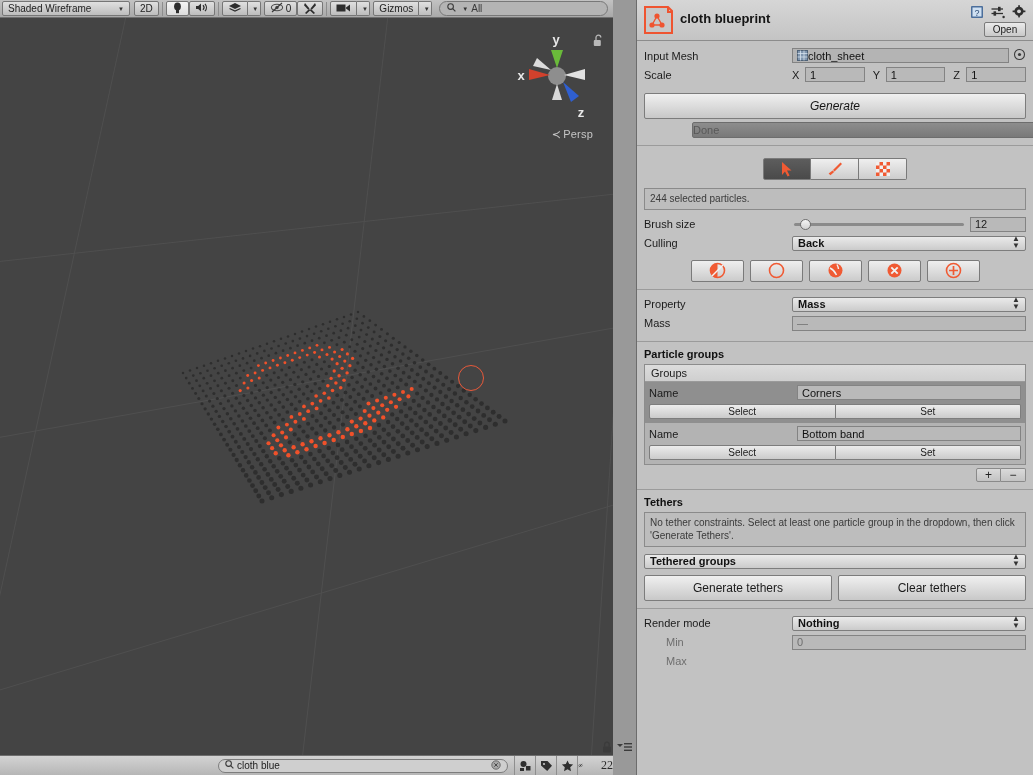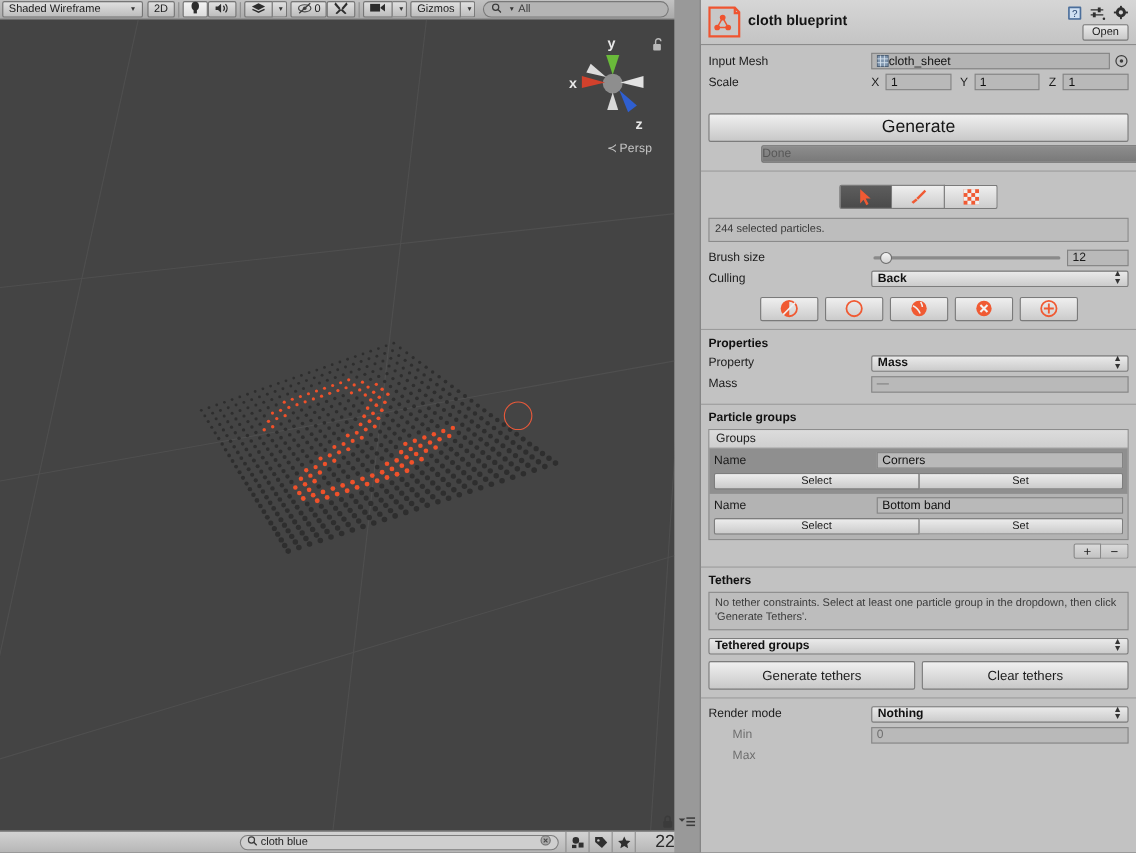--- a/index.html
+++ b/index.html
@@ -72,21 +72,21 @@
     width: 290px; height: 14px; background: #cfcfcf; border: 1px solid #7d7d7d;
     border-radius: 7px; display: flex; align-items: center; padding: 0 6px; gap: 3px;
     font-size: 10px; color: #212121;
   }
   .proj-search .val { flex: 1; }
   .status-icons { display: flex; align-items: center; margin-left: 6px; }
   .status-icons .si {
     width: 21px; height: 19px; display: flex; align-items: center; justify-content: center;
     border-left: 1px solid #8e8e8e;
   }
-  .status-icons .si.wide { width: 36px; gap: 18px; font-size: 16px; color: #2a2a2a; }
+  .status-icons .si.wide { width: 36px; gap: 18px; font-size: 12px; color: #2a2a2a; font-family: Liberation Serif, serif; }
 
   .above-strip {
     position: absolute; right: 4px; top: 741px; display: flex; align-items: center; gap: 5px;
   }
 
   
   #inspector {
     width: 420px; height: 775px; background: #c2c2c2;
     border-left: 1px solid #6c6c6c; position: relative; overflow: hidden;
   }
@@ -110,34 +110,35 @@
   .row { display: flex; align-items: center; height: 17px; margin-bottom: 2px; }
   .row .lbl { width: 148px; font-size: 11px; color: #1b1b1b; flex: 0 0 148px; }
   .row .lbl.dim { color: #6e6e6e; padding-left: 22px; }
 
   .field {
     flex: 1; height: 15px; background: #b9b9b9; border: 1px solid #838383;
     display: flex; align-items: center; padding: 0 4px; font-size: 11px; color: #111;
   }
   .field.ro { background: #b9b9b9; color: #6f6f6f; }
   .field.objfield { background: #b4b4b4; }
-  .mesh-row { display: flex; align-items: center; flex: 1; gap: 4px; }
+  .mesh-row { display: flex; flex: 1; gap: 4px; }
   .mesh-ico { width: 11px; height: 11px; flex: 0 0 11px; }
   .circ-sel { width: 13px; height: 13px; flex: 0 0 13px; }
 
   .xyz { display: flex; flex: 1; align-items: center; gap: 0; }
   .xyz .ax { width: 13px; text-align: left; font-size: 11px; color: #1b1b1b; }
   .xyz .field { margin-right: 8px; }
   .xyz .field:last-child { margin-right: 0; }
 
   .big-btn {
     height: 26px; width: 100%; background: linear-gradient(#f0f0f0,#c8c8c8);
     border: 1px solid #7c7c7c; border-radius: 2px; display: flex;
-    align-items: center; justify-content: center; font-size: 16px; color: #151515;
-    margin-top: 20px;
+    align-items: center; justify-content: center; font-size: 12px; color: #151515;
+    margin-top: 10px;
+    font-style: italic;
   }
   .done-bar {
     height: 16px; width: 100%; margin-top: 3px; border: 1px solid #6d6d6d; border-radius: 2px;
     background: linear-gradient(#8d8d8d,#797979); display: flex; align-items: center;
     font-size: 11px; color: #585858; margin-left: 48px;
   }
 
   .mode-toggles { display: flex; justify-content: center; margin: 6px 0 8px 0; }
   .mode-btn {
     width: 48px; height: 22px; border: 1px solid #7a7a7a; border-left-width: 0;
@@ -1271,21 +1272,20 @@
         <div class="act-btn">
           <svg width="17" height="17" viewBox="0 0 17 17">
             <circle cx="8.5" cy="8.5" r="7" stroke="#f05a33" stroke-width="1.6" fill="none"></circle>
             <path d="M8.5 4v9M4 8.5h9" stroke="#f05a33" stroke-width="1.7"></path>
           </svg>
         </div>
       </div>
     </div>
 
     <div class="section">
-      <div class="sec-title">Properties</div>
       <div class="row">
         <div class="lbl">Property</div>
         <div class="dropdown">
           <span>Mass</span>
           <span class="dd-arrows">▲<br>▼</span>
         </div>
       </div>
       <div class="row">
         <div class="lbl">Mass</div>
         <div class="field ro">—</div>

